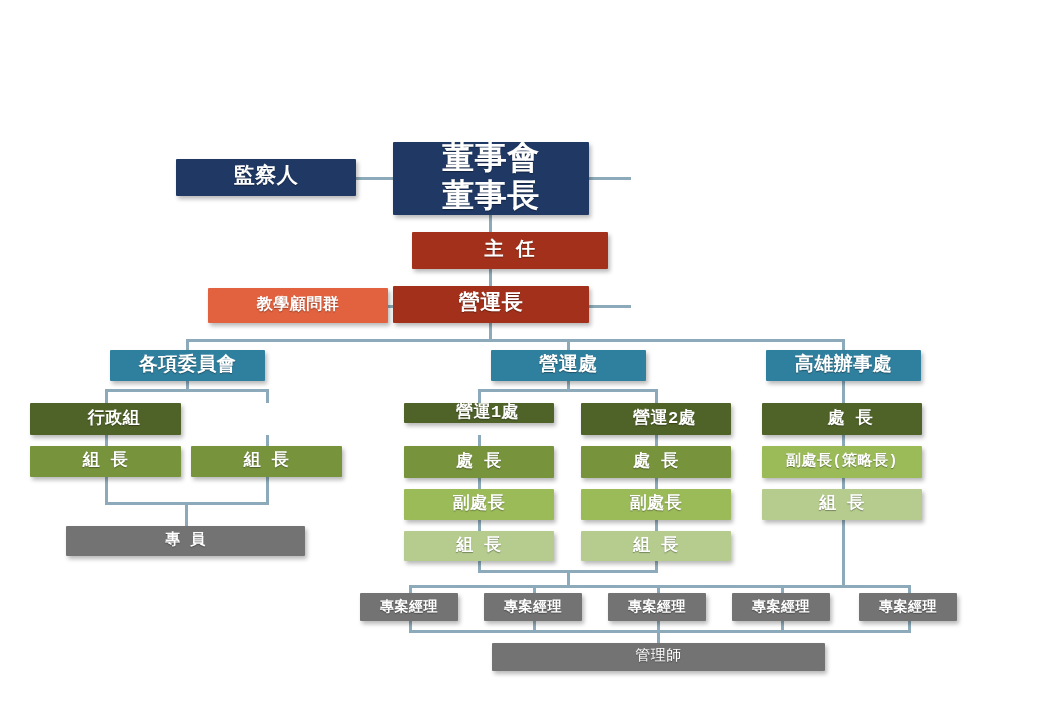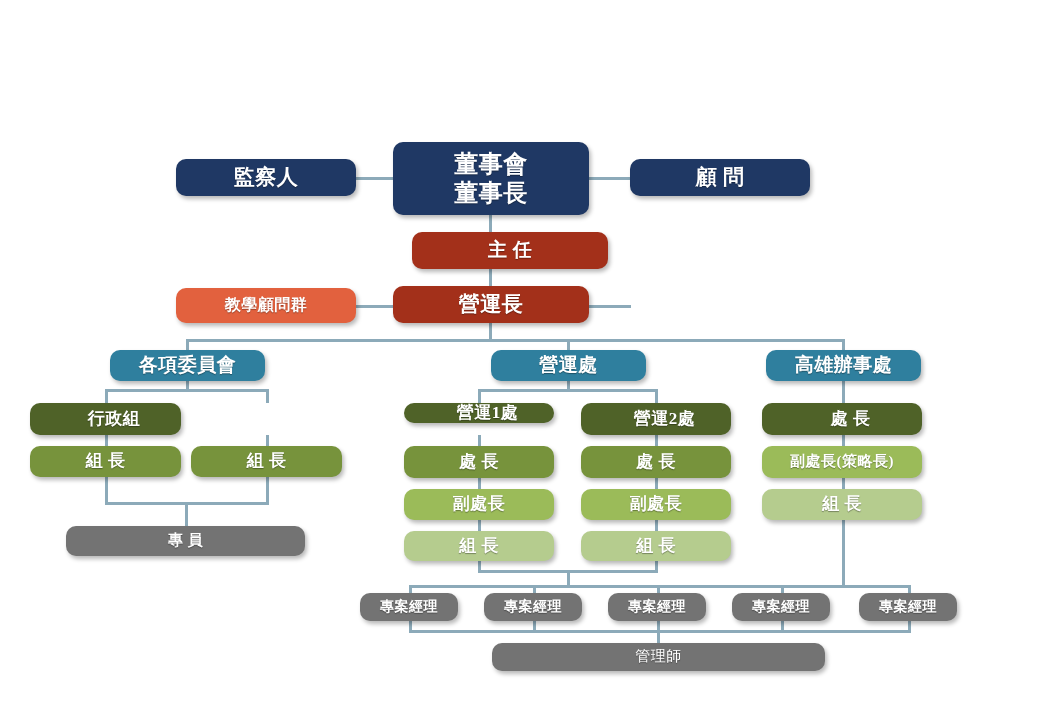--- a/index.html
+++ b/index.html
@@ -19,27 +19,28 @@
     overflow: hidden;
   }
   .node {
     position: absolute;
     box-sizing: border-box;
     display: flex;
     align-items: center;
     justify-content: center;
     text-align: center;
     color: #ffffff;
-    border-radius: 10px;
+    border-radius: 1px;
     box-shadow: 2px 3px 4px rgba(0,0,0,0.28);
     line-height: 1.18;
     white-space: pre-line;
     letter-spacing: 0.5px;
     text-shadow: 0 1px 1px rgba(0,0,0,0.35);
     z-index: 3;
+    font-family: Liberation Mono, monospace;
   }
   .connector {
     position: absolute;
     background: #8CAAB9;
     z-index: 1;
   }
   .conn-h { height: 3px; }
   .conn-v { width: 3px; }
 
   
@@ -47,25 +48,25 @@
   .c-darkred { background: #A3301A; }
   .c-orange  { background: #E2613E; }
   .c-teal    { background: #2F7F9E; }
   .c-dgreen  { background: #4F6228; padding-left: 17px; }
   .c-mgreen  { background: #77933C; }
   .c-lgreen  { background: #9BBB59; }
   .c-xlgreen { background: #B5CC8E; }
   .c-gray    { background: #737373; }
 
   
-  .fs-24 { font-size: 24px; font-weight: bold; }
+  .fs-24 { font-size: 32px; font-weight: bold; }
   .fs-21 { font-size: 21px; font-weight: bold; }
   .fs-19 { font-size: 19px; font-weight: bold; }
   .fs-17 { font-size: 17px; font-weight: bold; }
-  .fs-16 { font-size: 16px; font-weight: bold; }
+  .fs-16 { font-size: 16px; font-weight: bold; margin-left: 32px; }
   .fs-15 { font-size: 15px; font-weight: bold; }
   .fs-14 { font-size: 14px; font-weight: bold; }
   .fs-13 { font-size: 15px; font-weight: normal; }
 </style>
 </head>
 <body>
 
 <div id="chart-canvas">
 
   <div class="connector conn-h" style="left:354px; top:177px; width:41px;"></div>
@@ -133,21 +134,20 @@
   <div class="connector conn-v" style="left:781px; top:620px; height:12px;"></div>
   <div class="connector conn-v" style="left:908px; top:620px; height:12px;"></div>
   <div class="connector conn-h" style="left:409px; top:630px; width:502px;"></div>
   <div class="connector conn-v" style="left:657px; top:630px; height:14px;"></div>
 
   <div class="node c-navy fs-21" style="left:176px; top:159px; width:180px; height:37px;">監察人</div>
 
   <div class="node c-navy fs-24" style="left:393px; top:142px; width:196px; height:73px;">董事會
 董事長</div>
 
-  <div class="node c-navy fs-21" style="left:630px; top:159px; width:180px; height:37px;">顧  問</div>
 
   <div class="node c-darkred fs-19" style="left:412px; top:232px; width:196px; height:37px;">主  任</div>
 
   <div class="node c-orange fs-16" style="left:176px; top:288px; width:180px; height:35px;">教學顧問群</div>
 
   <div class="node c-darkred fs-21" style="left:393px; top:286px; width:196px; height:37px;">營運長</div>
 
 
   <div class="node c-teal fs-19" style="left:110px; top:350px; width:155px; height:31px;">各項委員會</div>
 

